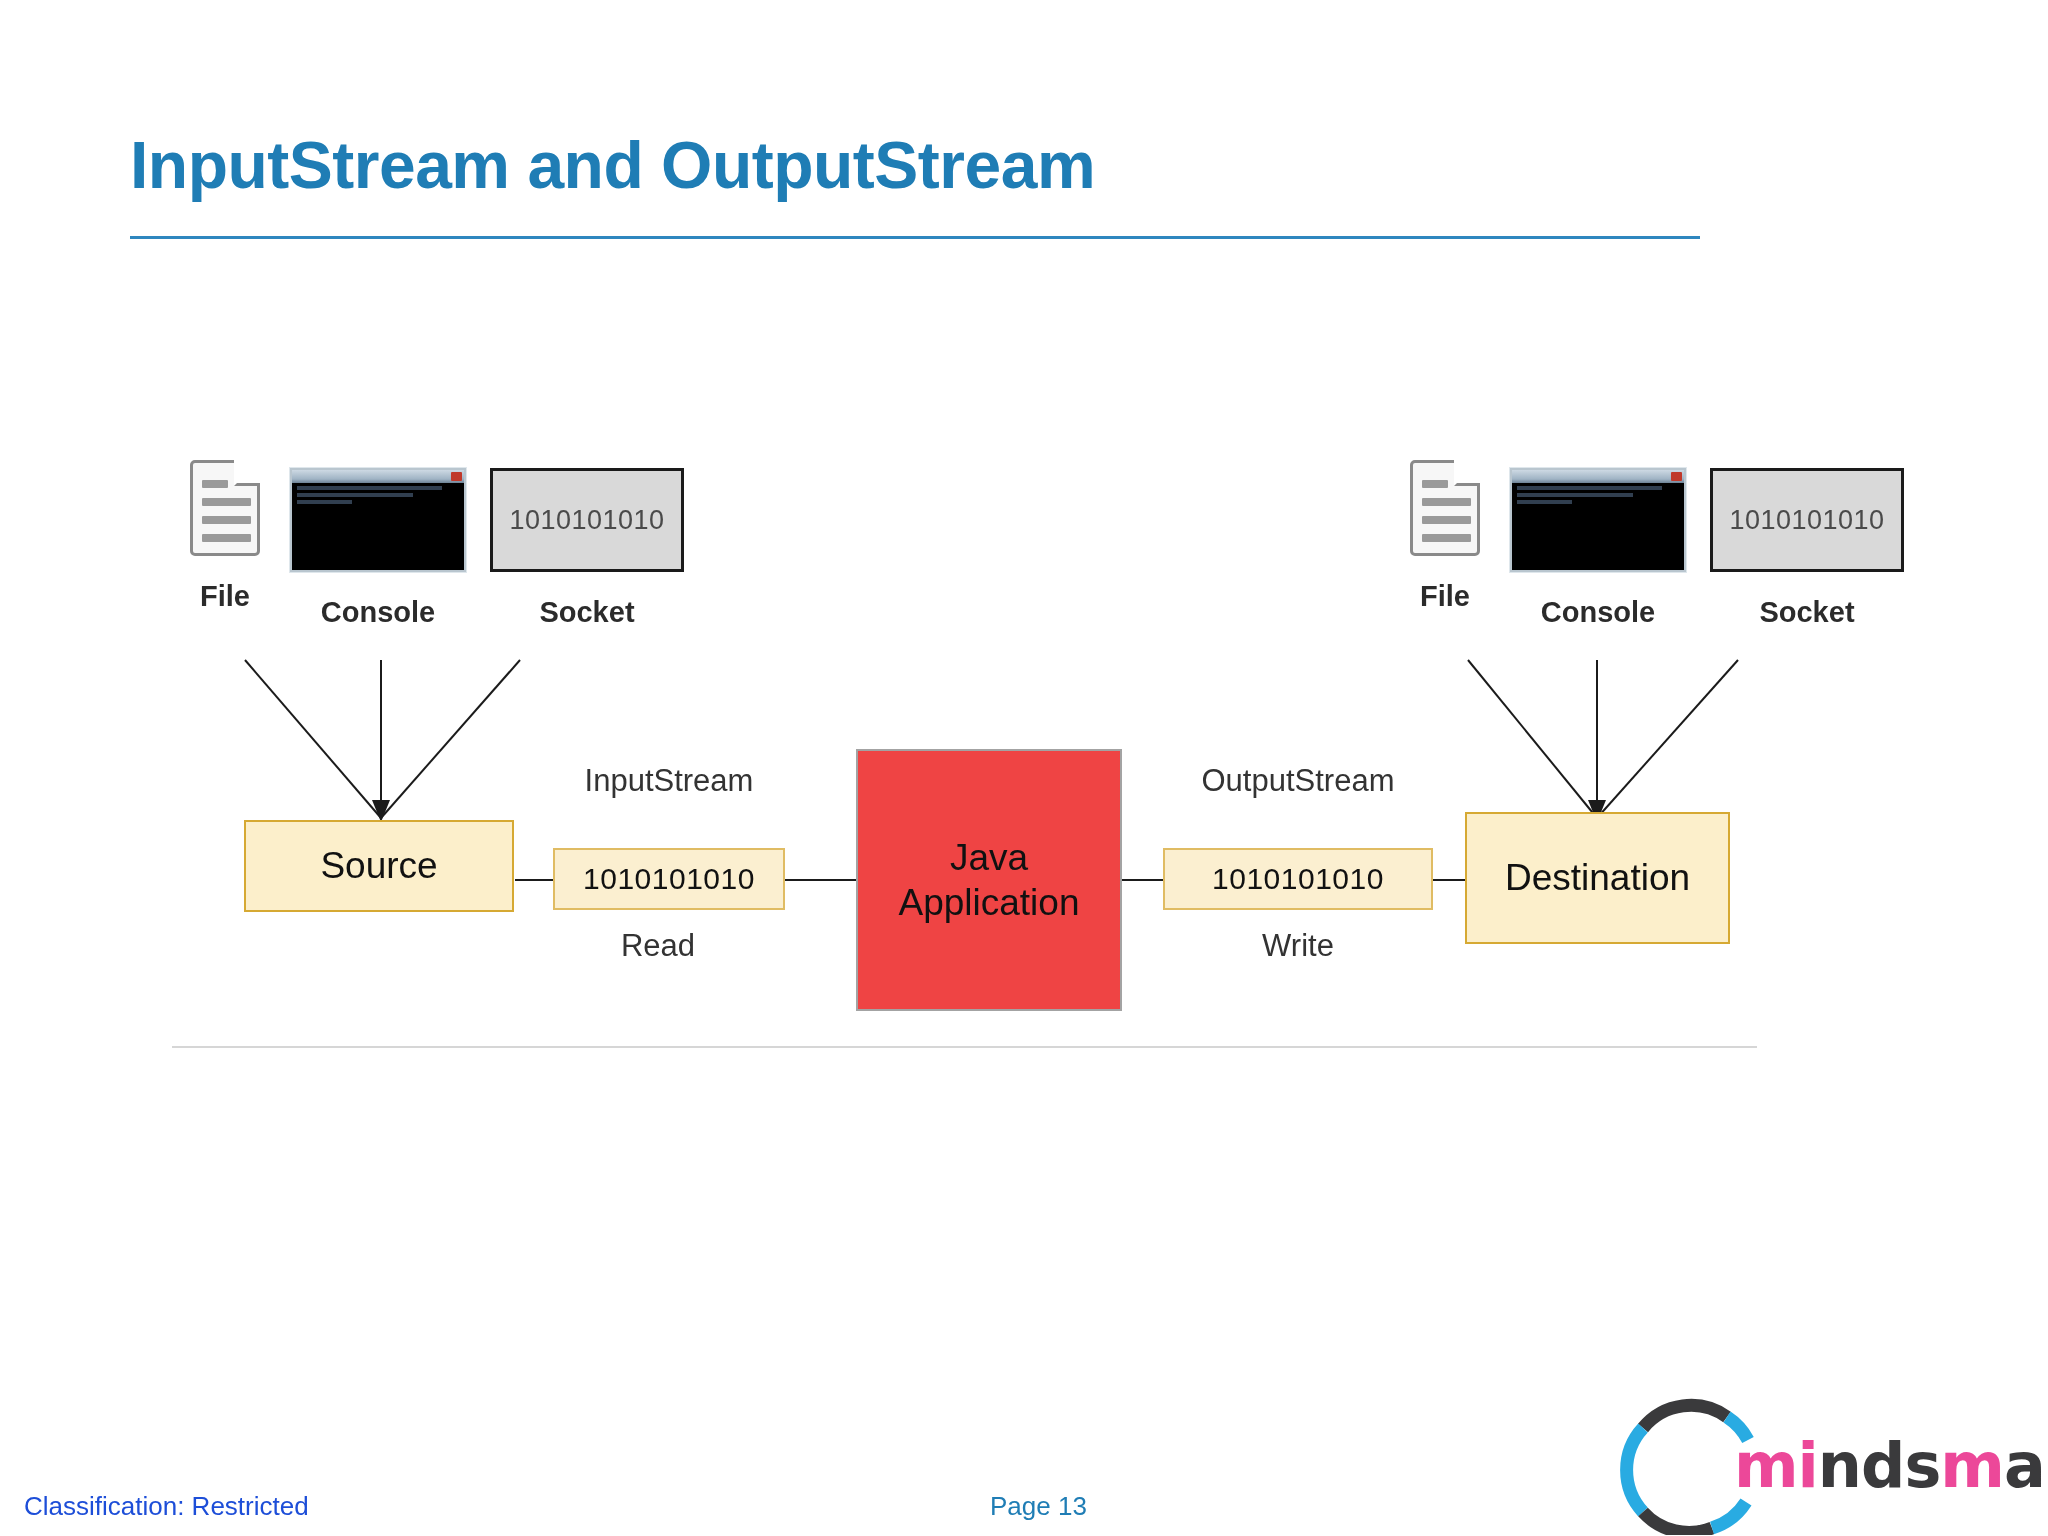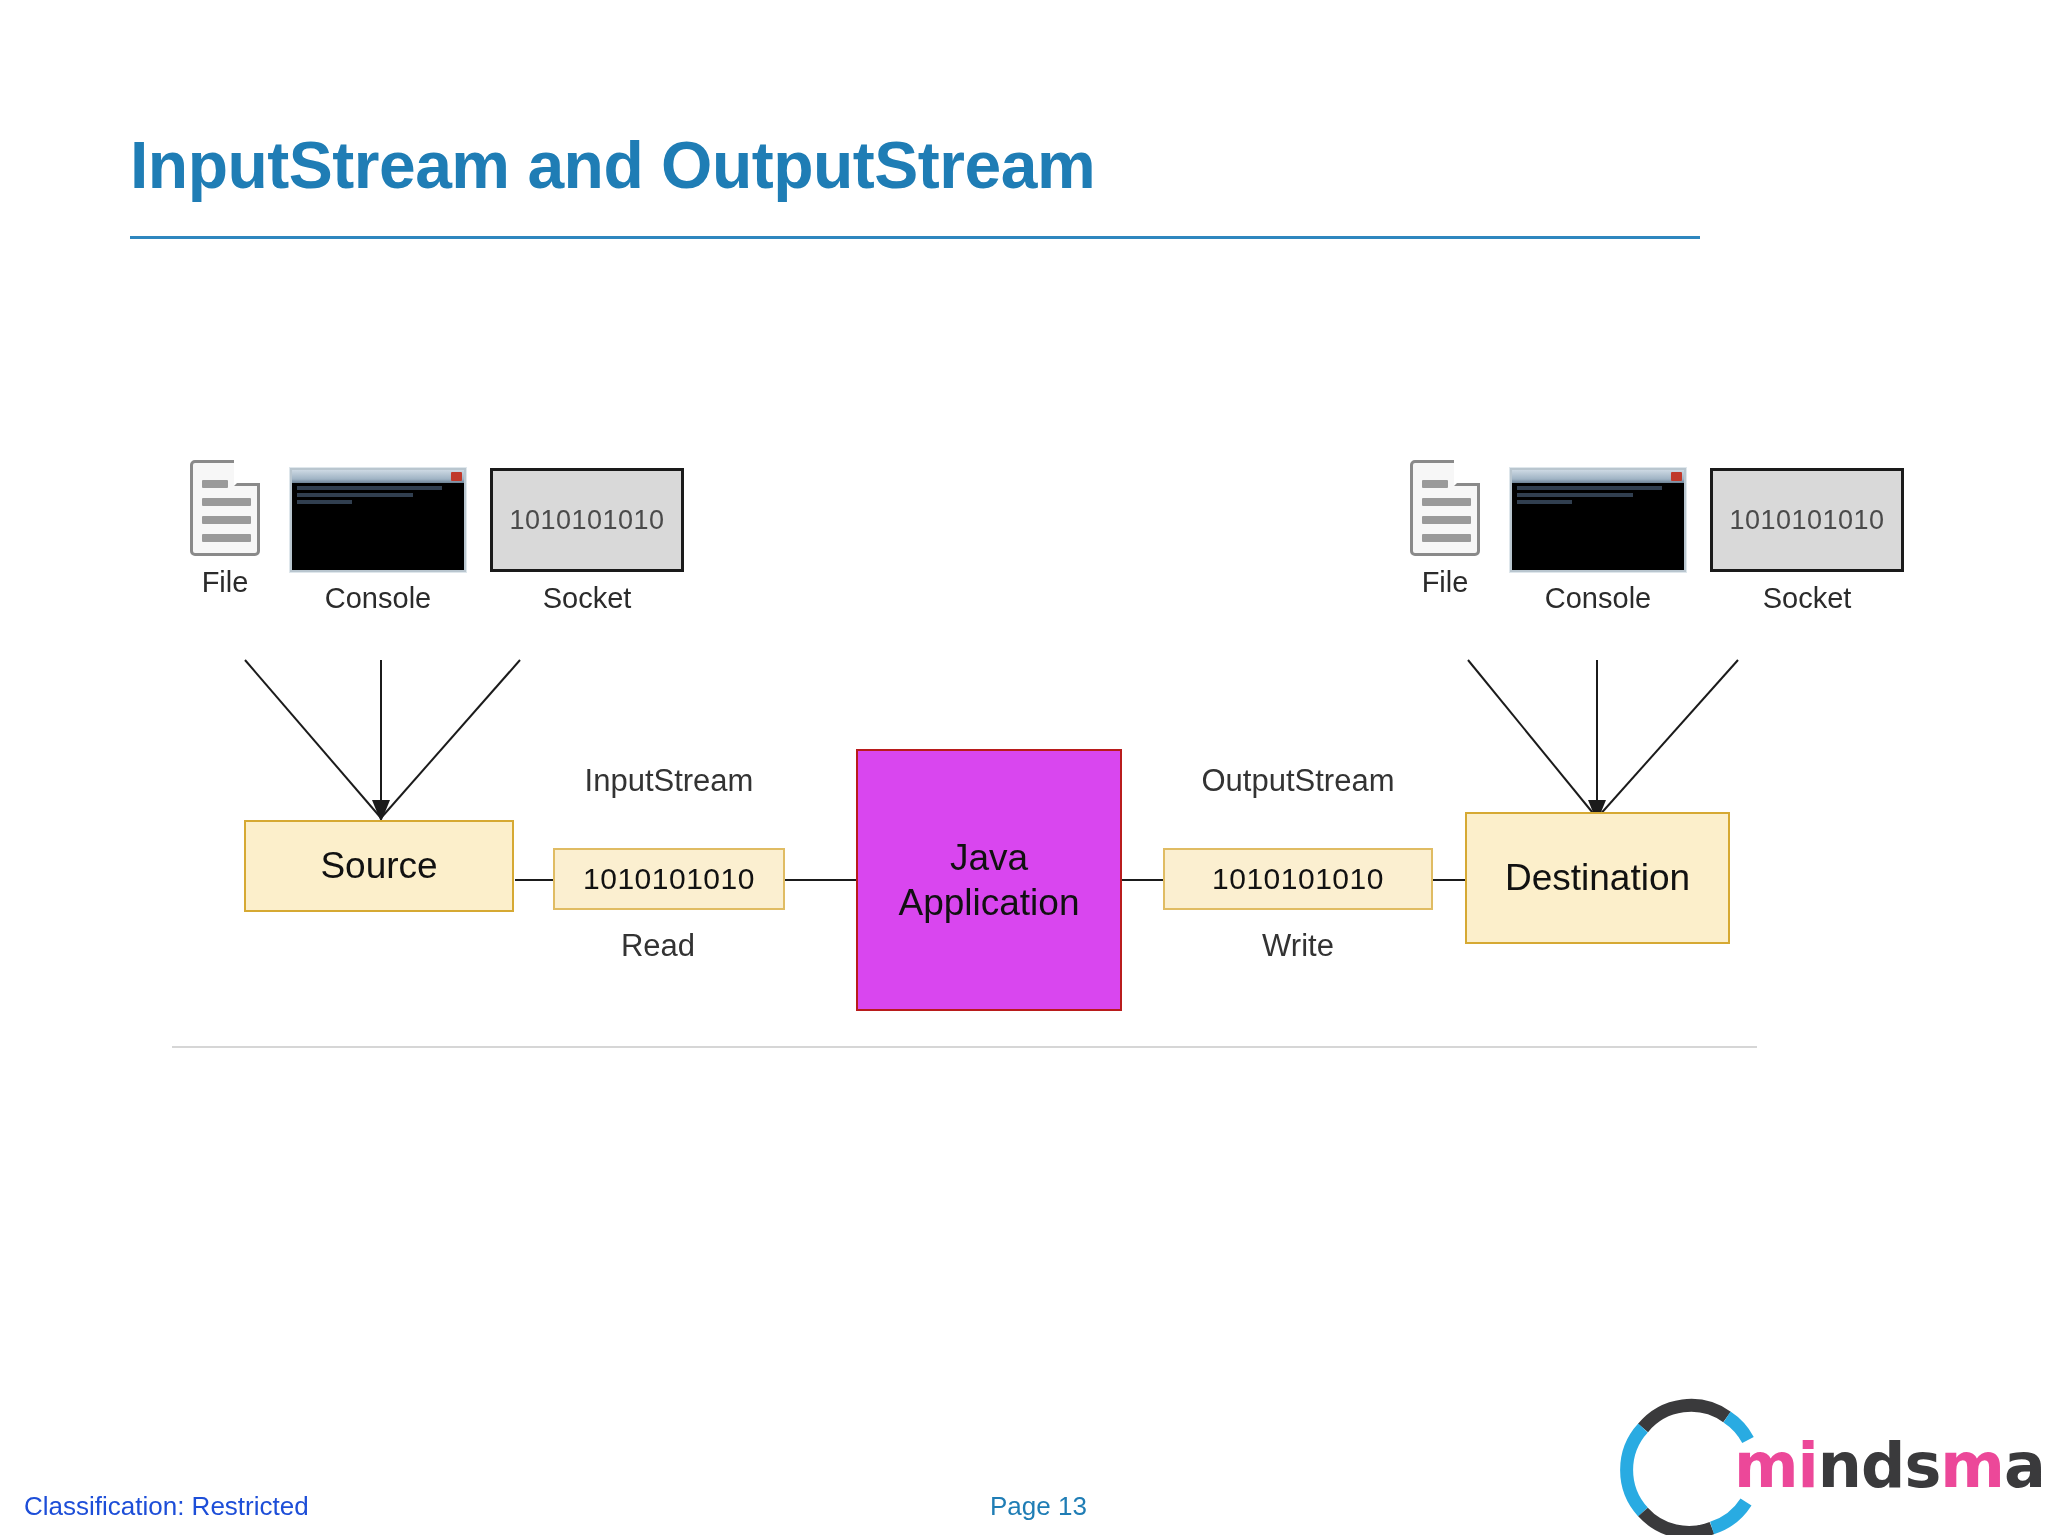--- a/index.html
+++ b/index.html
@@ -63,22 +63,23 @@
     height: 200px;
   }
   .icon-slot {
     position: absolute;
     text-align: center;
   }
   .icon-caption {
     font-family: "Liberation Sans", sans-serif;
     font-size: 29px;
     color: #2b2b2b;
-    margin-top: 10px;
-    white-space: nowrap;
+    margin-top: 24px;
+    white-space: nowrap;
+    font-weight: bold;
   }
 
   
   .file-icon {
     position: relative;
     width: 70px;
     height: 96px;
     margin: 0 auto;
     background: #f7f7f7;
     border: 3px solid #8a8a8a;
@@ -186,22 +187,22 @@
     text-align: center;
     font-family: "Liberation Sans", sans-serif;
     color: #111111;
   }
   .box-endpoint {
     background: #FCEFCB;
     border: 2px solid #D6A933;
     font-size: 37px;
   }
   .box-app {
-    background: #d946ef;
-    border: 2px solid #b91c1c;
+    background: #ef4444;
+    border: 2px solid #a3a3a3;
     font-size: 37px;
     line-height: 1.22;
   }
   .box-stream {
     background: #FBEFD0;
     border: 2px solid #E0BC63;
     font-size: 30px;
     letter-spacing: 0.5px;
   }
 

